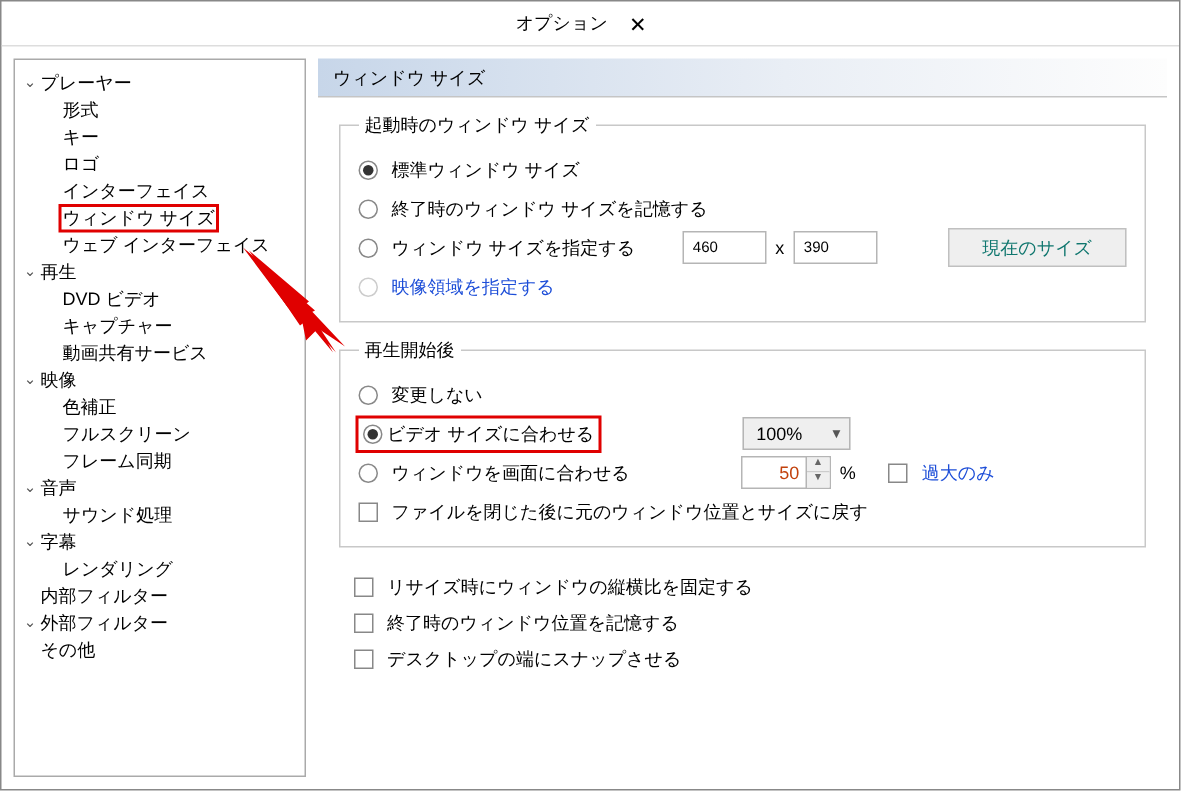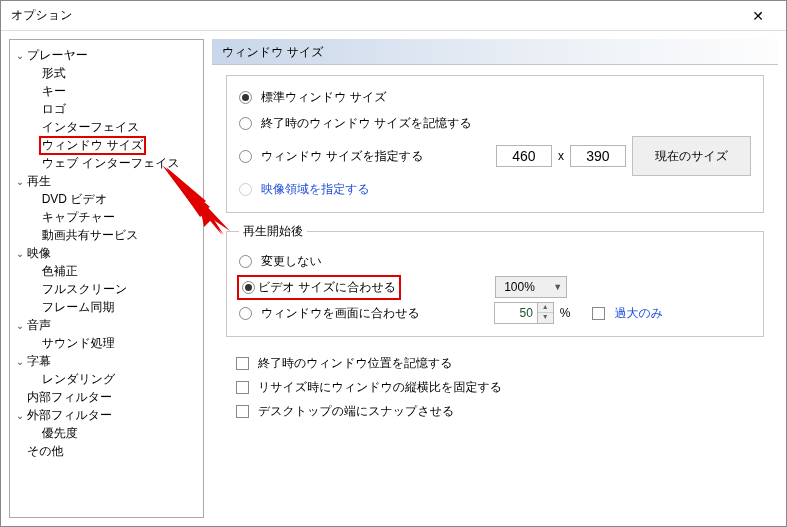--- a/index.html
+++ b/index.html
@@ -10,21 +10,21 @@
   background: #fff;
   width: 787px;
   height: 527px;
   overflow: hidden;
   position: relative;
   border: 1px solid #888;
 }
 .titlebar {
   display: flex;
   align-items: center;
-  justify-content: space-between;
+  justify-content: center;
   height: 30px;
   padding: 0 8px 0 10px;
   border-bottom: 1px solid #ddd;
 }
 .close-btn {
   width: 40px;
   height: 28px;
   display: flex;
   align-items: center;
   justify-content: center;
@@ -115,33 +115,34 @@
   content: '';
   width: 7px; height: 7px;
   border-radius: 50%;
   background: #333;
 }
 .radio.disabled, .label.disabled { color: #bbb; border-color: #ccc; }
 .check { border-radius: 0; }
 .txt-input {
   height: 22px;
   border: 1px solid #b5b5b5;
-  text-align: center;
+  text-align: left;
   padding: 0 6px;
-  font-size: 14px;
+  font-size: 10px;
   background: #fff;
 }
 .txt-input.w60 { width: 56px; }
 .btn {
-  height: 40px;
+  height: 26px;
   padding: 0 22px;
   border: 1px solid #c0c0c0;
   background: #efefef;
-  color: #000000;
+  color: #0f766e;
   font-size: 12px;
+  margin-left: 41px;
 }
 .highlight-box {
   outline: 2px solid #e00000;
   outline-offset: 0;
   padding: 2px 3px;
   display: inline-flex;
   align-items: center;
 }
 .select {
   width: 72px;
@@ -151,21 +152,21 @@
   align-items: center;
   justify-content: space-between;
   padding: 0 4px 0 8px;
   background: #efefef;
 }
 .select .arrow { font-size: 9px; color: #555; }
 .spin {
   display: inline-flex;
   align-items: center;
 }
-.spin input { width: 44px; height: 22px; border: 1px solid #b5b5b5; text-align: right; padding-right: 4px; color: #14532d; background: #fff; font-size: 12px; }
+.spin input { width: 44px; height: 22px; border: 1px solid #b5b5b5; text-align: right; padding-right: 4px; color: #c2410c; background: #fff; font-size: 12px; }
 .spin .btns { display: flex; flex-direction: column; border: 1px solid #b5b5b5; border-left: none; }
 .spin .sb { width: 15px; height: 10px; font-size: 7px; line-height: 8px; text-align: center; background: #efefef; color: #666; }
 .spin .sb:first-child { border-bottom: 1px solid #ccc; }
 .plain-rows { padding: 4px 24px; }
 .plain-rows .row { min-height: 24px; }
 
 .arrow-annot {
   position: absolute;
   left: 157px;
   top: 160px;
@@ -285,36 +286,32 @@
         <span class="dots">&nbsp;</span>
         <span class="twisty"></span>
         <span class="label">内部フィルター</span>
       </div>
       <div class="tree-item">
         <span class="dots">&nbsp;</span>
         <span class="twisty">⌄</span>
         <span class="label">外部フィルター</span>
       </div>
       <div class="tree-item">
-        <span class="dots">&nbsp;&nbsp;&nbsp;&nbsp;&nbsp;&nbsp;</span>
-        <span class="twisty"></span>
-        <span class="label">優先度</span>
-      </div>
-      <div class="tree-item">
         <span class="dots">&nbsp;</span>
         <span class="twisty"></span>
         <span class="label">その他</span>
       </div>
     </div>
 
   <div class="main">
 
     <div class="section-header">ウィンドウ サイズ</div>
 
     <fieldset>
+      <legend>起動時のウィンドウ サイズ</legend>
 
       <div class="row">
         <span class="radio selected"></span>
         <span>標準ウィンドウ サイズ</span>
       </div>
 
       <div class="row">
         <span class="radio"></span>
         <span>終了時のウィンドウ サイズを記憶する</span>
       </div>
@@ -365,30 +362,34 @@
             <span class="sb">▲</span>
             <span class="sb">▼</span>
           </span>
         </span>
         <span>%</span>
         <span style="width:10px"></span>
         <span class="check"></span>
         <span class="ghost-label">過大のみ</span>
       </div>
 
+      <div class="row">
+        <span class="check"></span>
+        <span>ファイルを閉じた後に元のウィンドウ位置とサイズに戻す</span>
+      </div>
     </fieldset>
 
     <div class="plain-rows">
+      <div class="row">
+        <span class="check"></span>
+        <span>リサイズ時にウィンドウの縦横比を固定する</span>
+      </div>
       <div class="row">
         <span class="check"></span>
         <span>終了時のウィンドウ位置を記憶する</span>
-      </div>
-      <div class="row">
-        <span class="check"></span>
-        <span>リサイズ時にウィンドウの縦横比を固定する</span>
       </div>
       <div class="row">
         <span class="check"></span>
         <span>デスクトップの端にスナップさせる</span>
       </div>
     </div>
 
   </div>
 </div>
 

